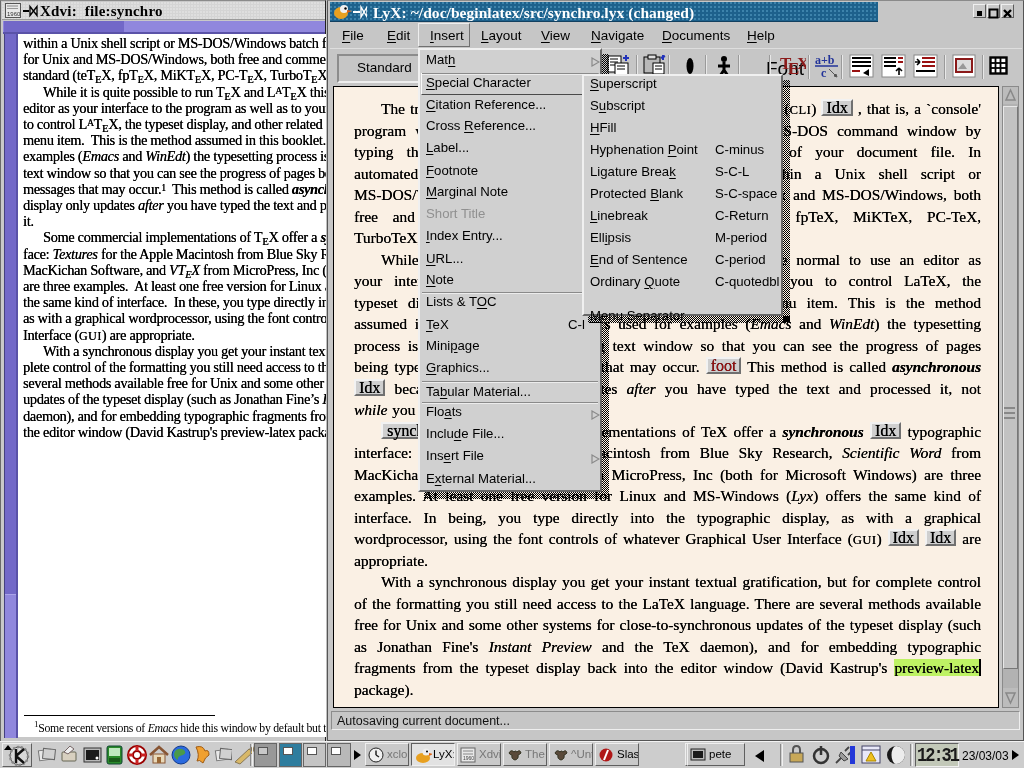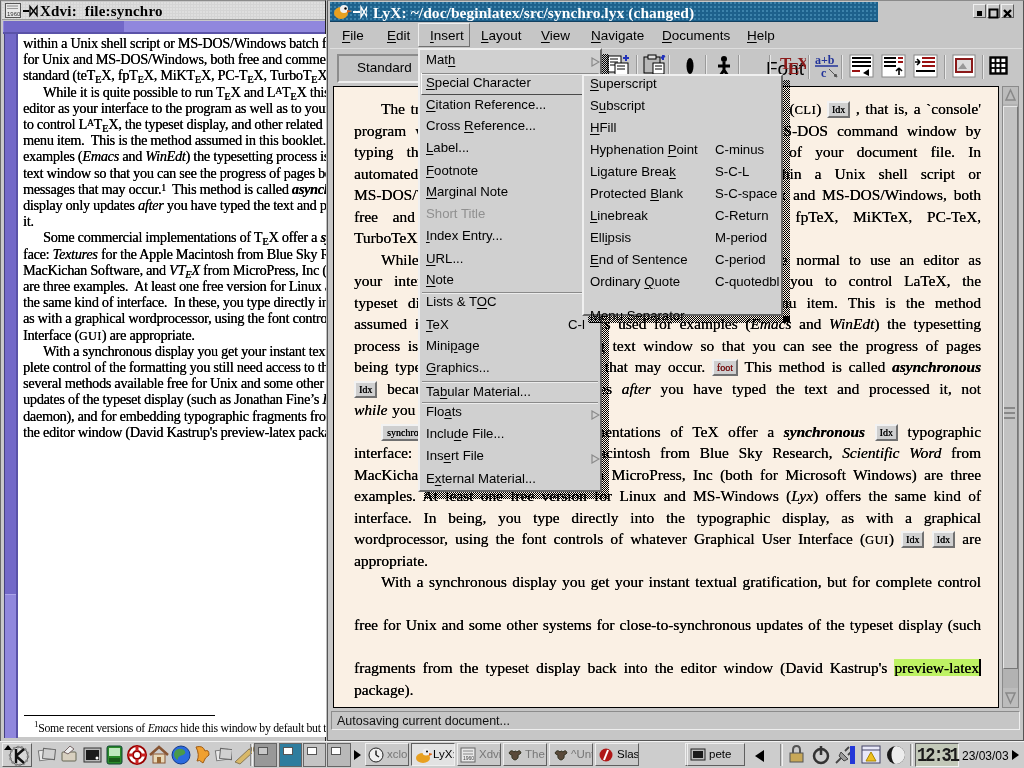--- a/index.html
+++ b/index.html
@@ -36,21 +36,21 @@
 #lyx-combo{position:absolute;left:7px;top:5px;width:84px;height:29px;background:#c6c6c6;border:2px solid;border-color:#8c8c8c #eee #eee #8c8c8c}
 #lyx-combo span{position:absolute;left:18px;top:4px;font-size:13.5px}
 .tsep{position:absolute;top:6px;width:2px;height:24px;border-left:1px solid #9a9a9a;border-right:1px solid #e8e8e8}
 .ticon{position:absolute;top:4px}
 
 #lyx-doc{position:absolute;left:5px;top:85px;width:666px;height:622px;background:#faf0e4;border:1px solid #000;overflow:hidden}
 .dl{position:absolute;left:20px;width:627px;height:22px;text-align:justify;text-align-last:justify;font-family:"Liberation Serif",serif;font-size:15.4px;line-height:21px;color:#000;word-spacing:1px;text-shadow:0.15px 0 0 #000}
 .dl.last{text-align-last:left}
 .dl.ind{padding-left:27px}
 .sc{font-size:12.5px;letter-spacing:0.5px}
-.ibtn{display:inline-block;background:#cfcfcf;border:2px solid;border-color:#f2f2f2 #707070 #707070 #f2f2f2;font-size:10px;line-height:13px;padding:0 3px;vertical-align:1px;font-family:"Liberation Serif",serif}
+.ibtn{display:inline-block;background:#cfcfcf;border:2px solid;border-color:#f2f2f2 #707070 #707070 #f2f2f2;font-size:16px;line-height:13px;padding:0 3px;vertical-align:1px;font-family:"Liberation Serif",serif}
 .ibtn.red{color:#a01010}
 .hl{background:#bef264}
 
 #lyx-scroll{position:absolute;left:674px;top:85px;width:17px;height:622px;background:#b2b2b2;border:1px solid #8a8a8a}
 #sb-up{position:absolute;left:0;top:0;width:15px;height:17px;background:#bcbcbc}
 #sb-thumb{position:absolute;left:0;top:19px;width:15px;height:563px;background:#c2c2c2;border:1px solid;border-color:#e8e8e8 #777 #777 #e8e8e8}
 #sb-grip{position:absolute;left:1px;top:320px;width:11px;height:12px;border-top:2px solid #888;border-bottom:2px solid #888;background:linear-gradient(#c2c2c2 3px,#888 3px,#888 5px,#c2c2c2 5px)}
 #sb-down{position:absolute;left:0;top:601px;width:15px;height:19px;background:#bcbcbc}
 
 #lyx-status{position:absolute;left:3px;top:710px;width:689px;height:19px;background:#c6c6c6;border:1px solid;border-color:#8c8c8c #eee #eee #8c8c8c}
@@ -262,21 +262,23 @@
 <div class="dl" style="top:290.5px"><span class="ibtn">Idx</span> because the display only updates <i>after</i> you have typed the text and processed it, not</div>
 <div class="dl last" style="top:312.0px"><i>while</i> you type.</div>
 <div class="dl ind" style="top:333.5px"><span class="ibtn" style="padding:0 14px 0 4px">synchron</span>ome commercial implementations of TeX offer a <b><i>synchronous</i></b> <span class="ibtn">Idx</span> typographic</div>
 <div class="dl" style="top:355.0px">interface: <i>Textures</i> for the Apple Macintosh from Blue Sky Research, <i>Scientific Word</i> from</div>
 <div class="dl" style="top:376.5px">MacKichan Software, and VTeX from MicroPress, Inc (both for Microsoft Windows) are three</div>
 <div class="dl" style="top:398.0px">examples. At least one free version for Linux and MS-Windows (<i>Lyx</i>) offers the same kind of</div>
 <div class="dl" style="top:419.5px">interface. In being, you type directly into the typographic display, as with a graphical</div>
 <div class="dl" style="top:441.0px">wordprocessor, using the font controls of whatever Graphical User Interface (<span class="sc">GUI</span>) <span class="ibtn">Idx</span> <span class="ibtn">Idx</span> are</div>
 <div class="dl last" style="top:462.5px">appropriate.</div>
 <div class="dl ind" style="top:484.0px">With a synchronous display you get your instant textual gratification, but for complete control</div>
+<div class="dl" style="top:505.5px">of the formatting you still need access to the LaTeX language. There are several methods available</div>
 <div class="dl" style="top:527.0px">free for Unix and some other systems for close-to-synchronous updates of the typeset display (such</div>
+<div class="dl" style="top:548.5px">as Jonathan Fine's <i>Instant Preview</i> and the TeX daemon), and for embedding typographic</div>
 <div class="dl" style="top:570.0px">fragments from the typeset display back into the editor window (David Kastrup's <span class="hl">preview-latex</span><span style="border-left:2px solid #000"></span></div>
 <div class="dl last" style="top:591.5px">package).</div>
 </div>
   <div id="lyx-scroll">
     <div id="sb-up"><svg width="15" height="17">
           <path d="M7.5 3 L12 13 L3 13 Z" fill="none" stroke="#888" stroke-width="1.5"></path>
         </svg></div>
     <div id="sb-thumb"></div>
     <div id="sb-grip"></div>
     <div id="sb-down"><svg width="15" height="19">

